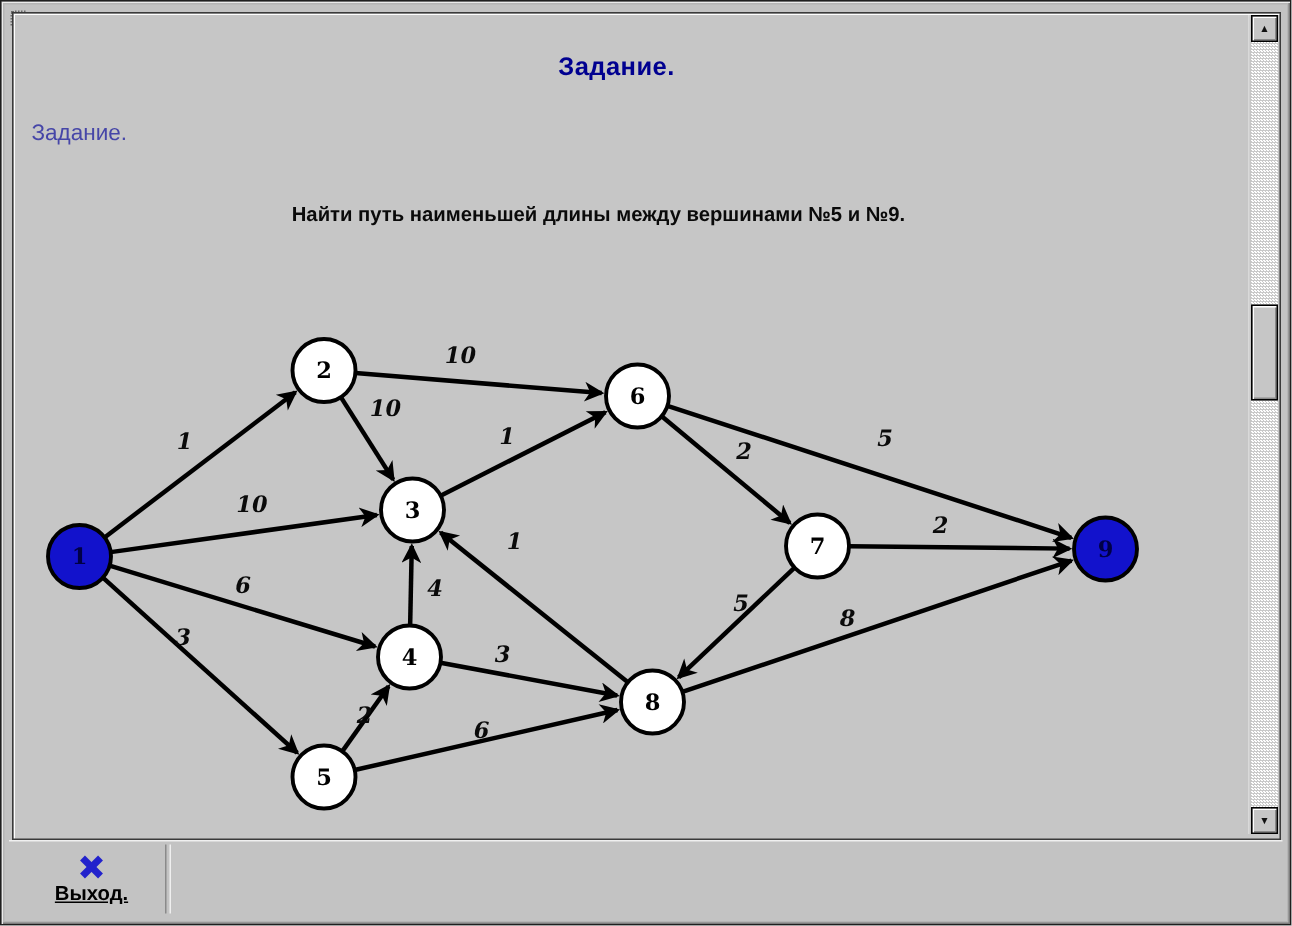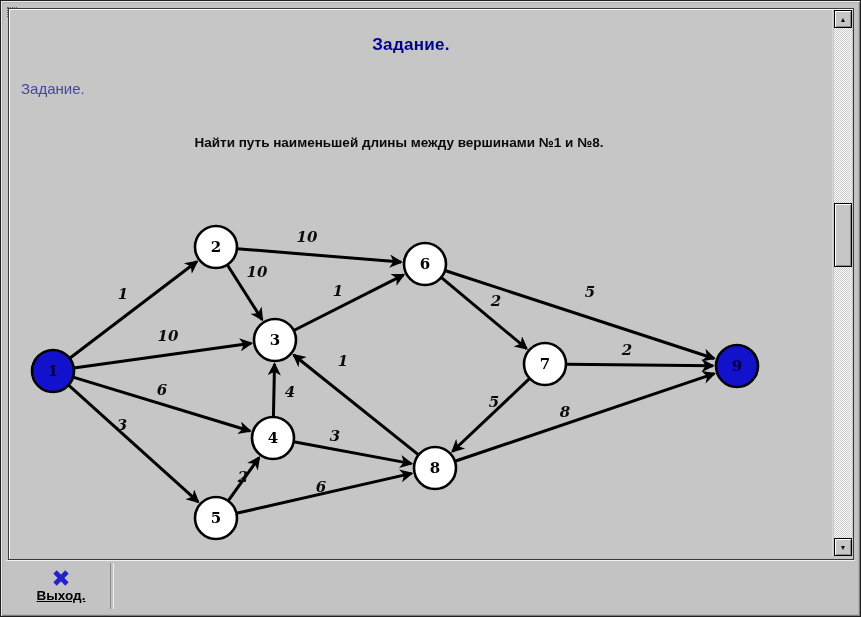--- a/index.html
+++ b/index.html
@@ -60,21 +60,21 @@
          border-left:1px solid #8a8a8a;border-right:1px solid #efefef;}
 </style>
 </head>
 <body>
 
 <div id="app">
 
   <div id="content-panel">
     <div id="page-title">Задание.</div>
     <div id="section-label">Задание.</div>
-    <div id="task-text">Найти путь наименьшей длины между вершинами №1 и №8.</div>
+    <div id="task-text">Найти путь наименьшей длины между вершинами №5 и №9.</div>
 
     <div id="scrollbar">
       <div class="sb-btn" id="sb-up">
         <span>▲</span>
       </div>
       <div class="sb-track"></div>
       <div id="sb-thumb"></div>
       <div class="sb-btn" id="sb-down">
         <span>▼</span>
       </div>

